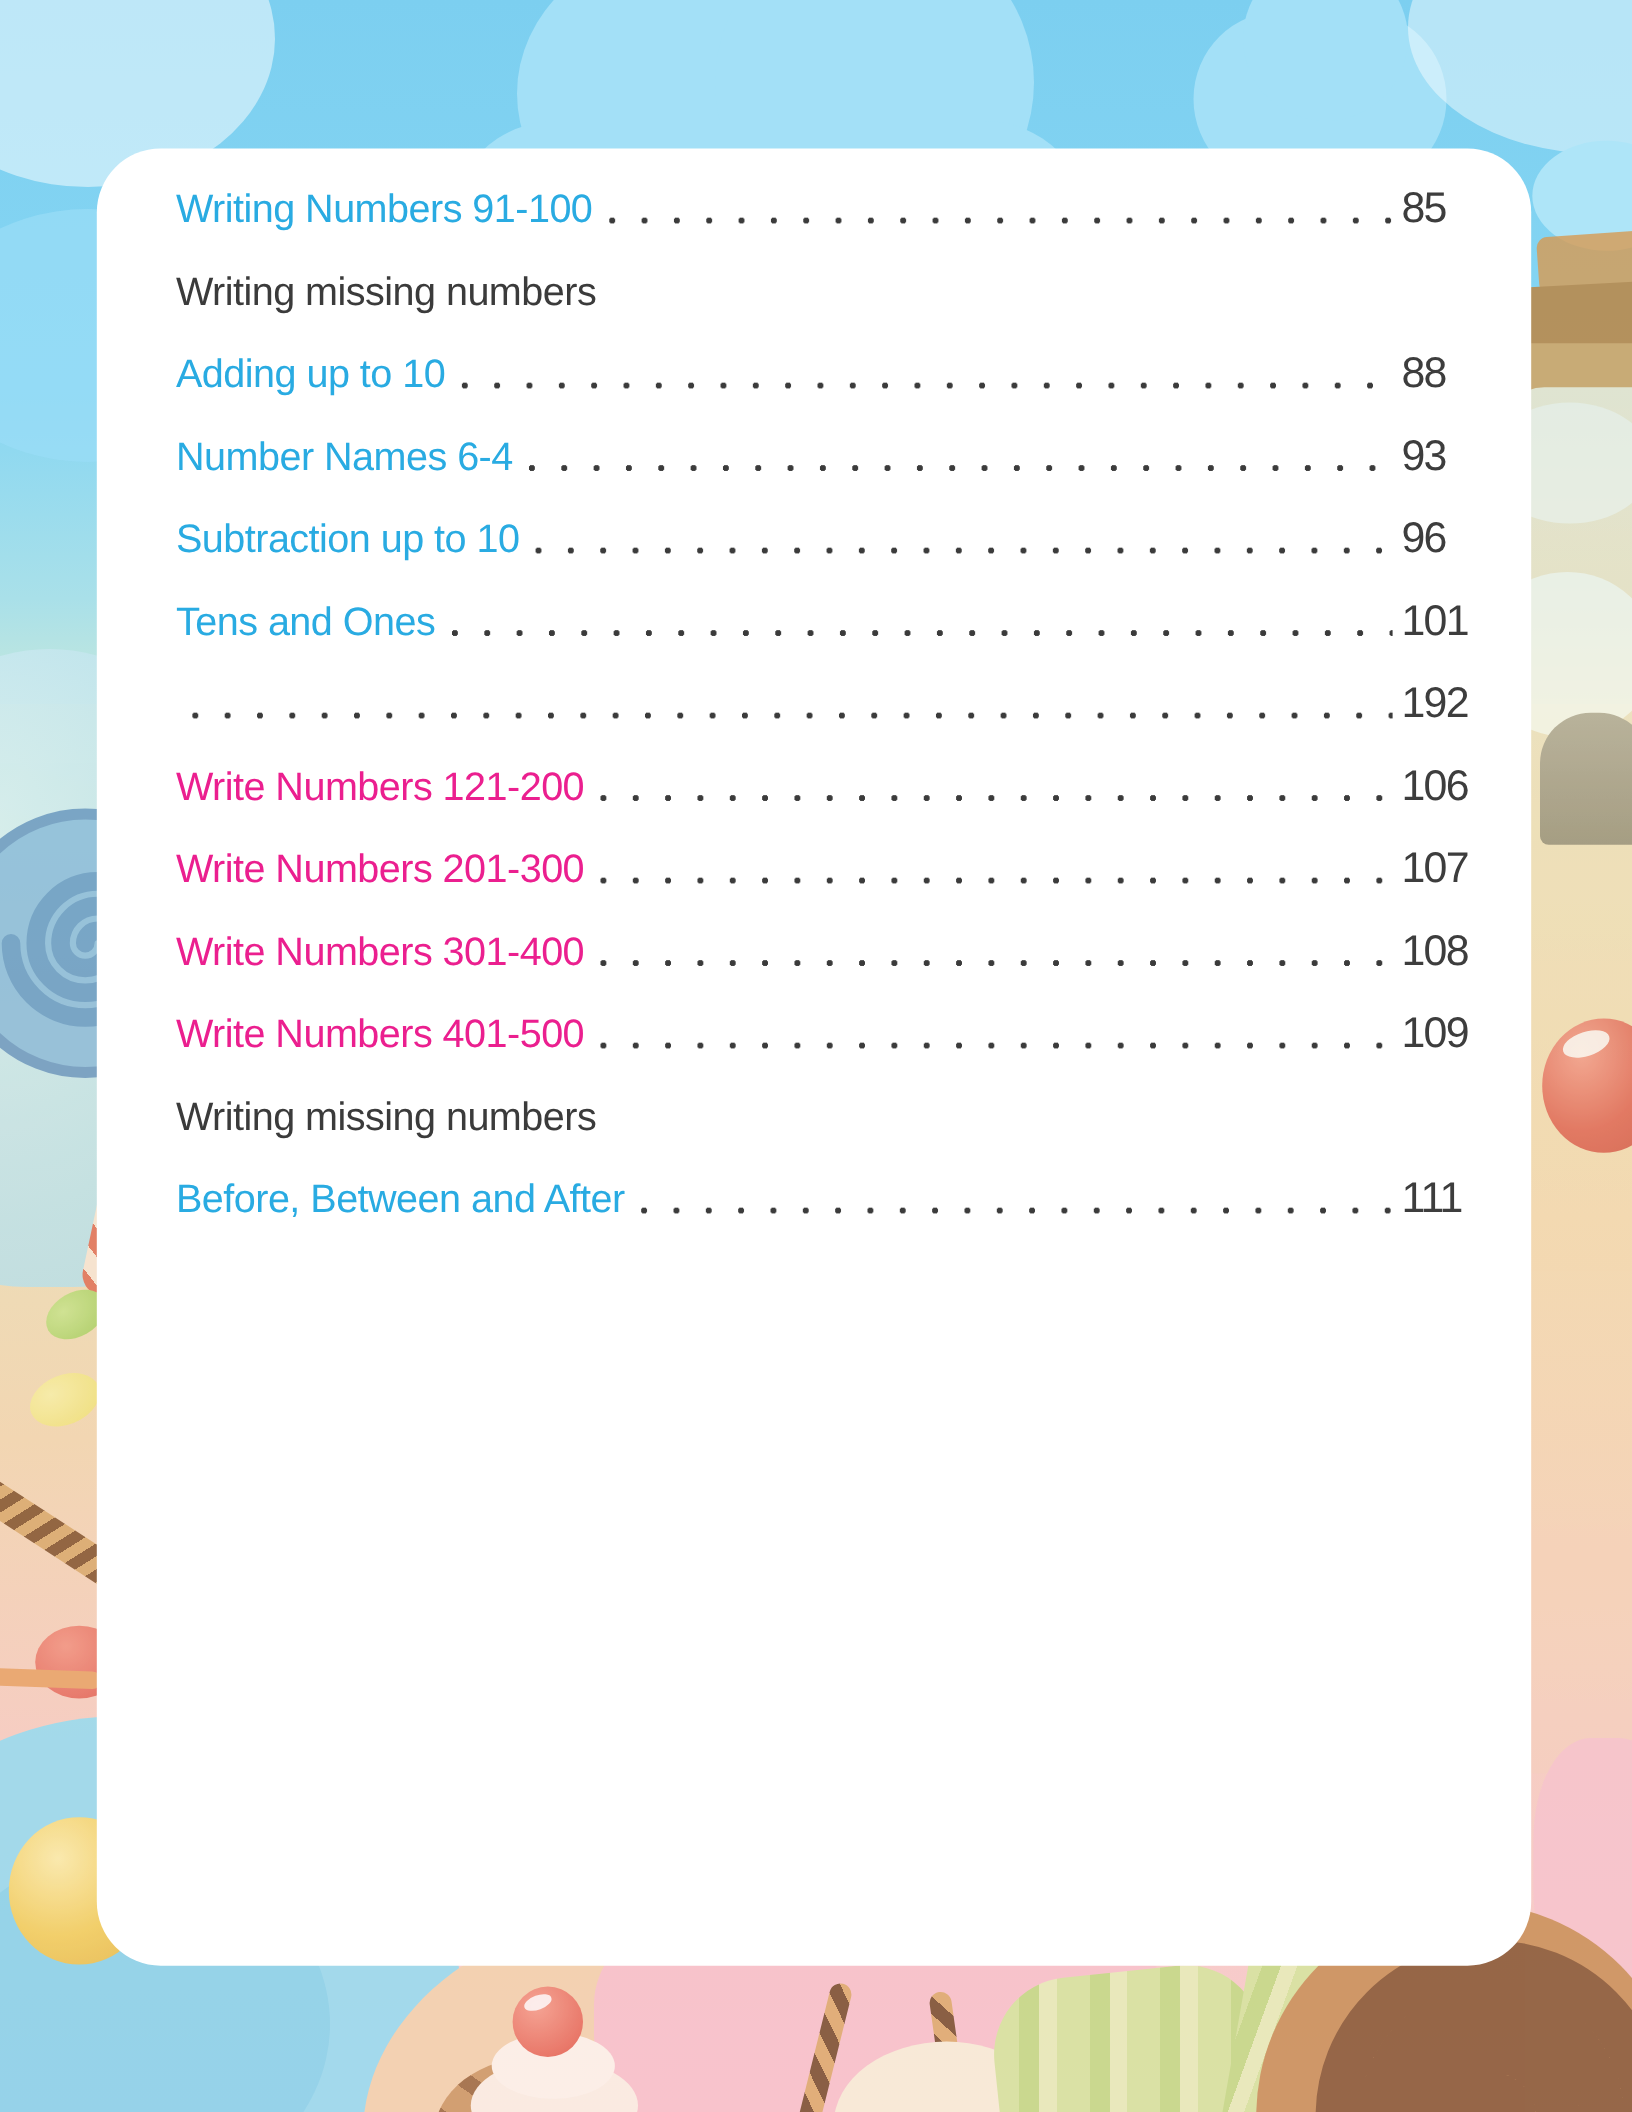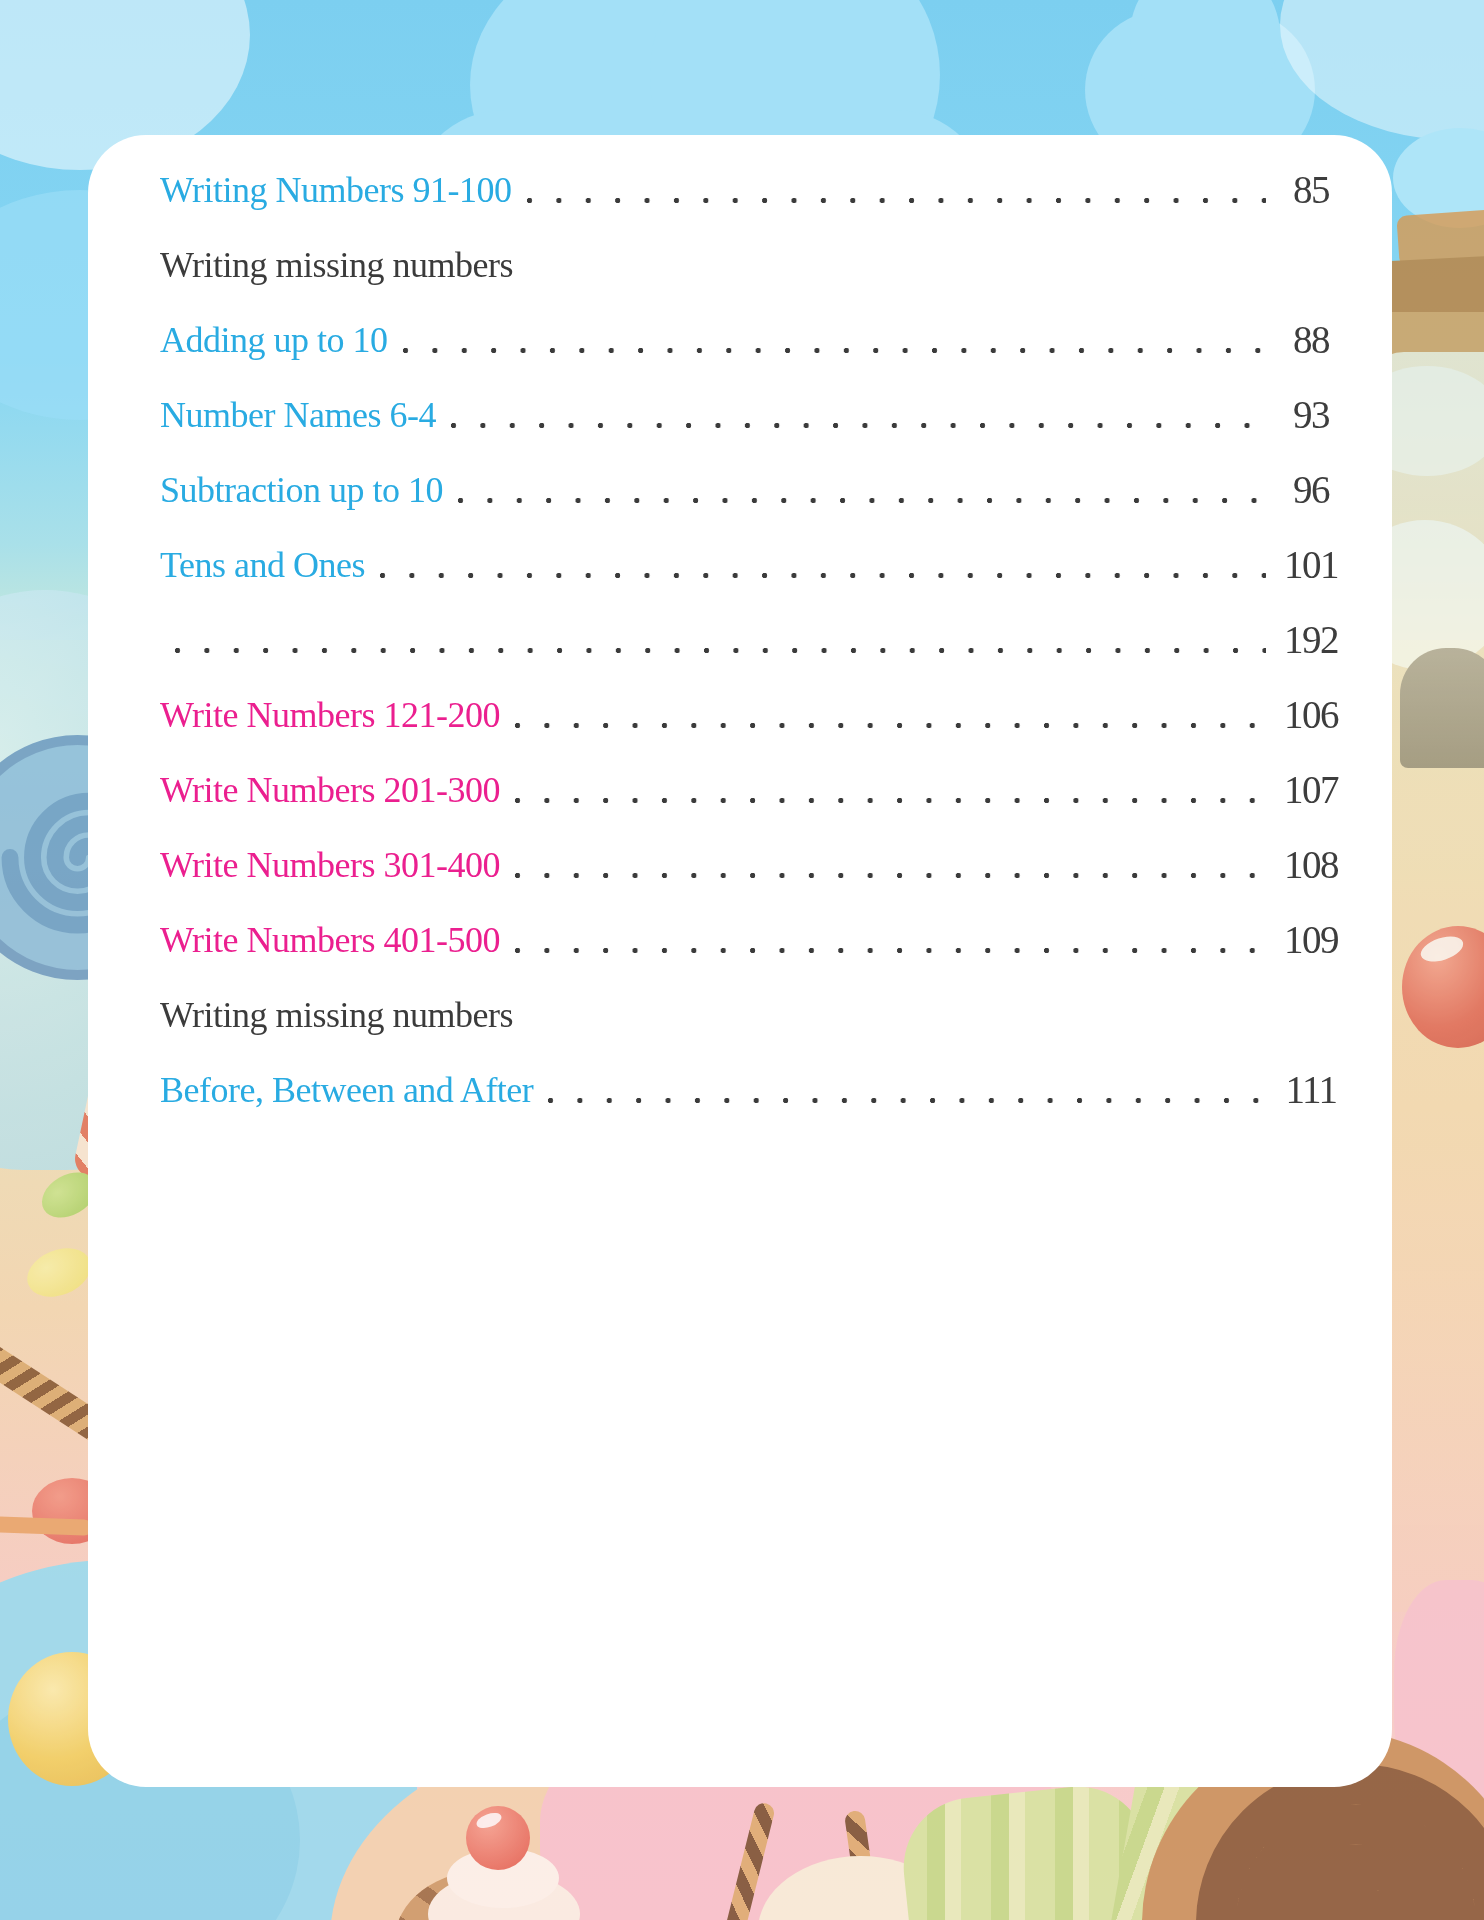--- a/index.html
+++ b/index.html
@@ -1,19 +1,19 @@
 <!DOCTYPE html>
 <html style="--blue: #29abe2; --pink: #eb1f8f; --dark: #3b3b3b; --card_bg: #ffffff;"><head>
 <meta charset="utf-8">
 <style>
   * { margin:0; padding:0; box-sizing:border-box; }
   html,body { background:#cfe9f5; }
   .screen {
     position:relative; width:1484px; height:1920px; overflow:hidden;
-    font-family:Liberation Serif, serif; background:#c4b5fd;
+    font-family:Liberation Sans, sans-serif; background:#c4b5fd;
   }
   
   .land { position:absolute; left:0; top:560px; width:1484px; height:1360px;
     background:linear-gradient(180deg,#c6e7dd 0%,#dcedc9 14%,#ebdfb9 34%,#f2d6b2 55%,#f6cdc2 75%,#f8cacf 100%); }
   .sky { position:absolute; left:0; top:0; width:1484px; height:640px;
     background:linear-gradient(180deg,#7ccff0 0%,#86d6f3 55%,#a9e0e9 85%,#c6e8dc 100%); }
   .cloud { position:absolute; background:#a3e0f7; border-radius:50%; }
   .cl-a1 { left:470px; top:-50px; width:300px; height:270px; }
   .cl-a2 { left:650px; top:-70px; width:290px; height:290px; }
   .cl-a3 { left:410px; top:110px; width:580px; height:190px; border-radius:95px; }
@@ -96,21 +96,21 @@
     background:var(--card_bg,#fff); border-radius:58px; z-index:10; }
   .toc { position:absolute; left:72px; right:44px; top:17px; }
   .row { display:flex; align-items:center; height:75px; }
   .title { font-size:36px; letter-spacing:-0.5px; white-space:nowrap; }
   .c-blue { color:var(--blue,#29abe2); }
   .c-pink { color:var(--pink,#eb1f8f); }
   .c-dark { color:var(--dark,#3b3b3b); }
   .leader { flex:1; height:7px; position:relative; top:11px; margin:0 8px 0 14px;
     background-image:radial-gradient(circle at 3.5px 3.5px,#3b3b3b 2.6px,rgba(0,0,0,0) 2.9px);
     background-size:29.4px 7px; background-repeat:repeat-x; }
-  .num { font-size:39px; min-width:74px; text-align:center; color:#3d3d3d; letter-spacing:-1.5px; white-space:nowrap; }
+  .num { font-size:39px; min-width:74px; text-align:left; color:#3d3d3d; letter-spacing:-1.5px; white-space:nowrap; }
 </style>
 </head>
 <body>
 
 <div class="screen">
 
   <div class="land"></div>
   <div class="sky"></div>
   <div class="cloud cl-a1"></div>
   <div class="cloud cl-a2"></div>

